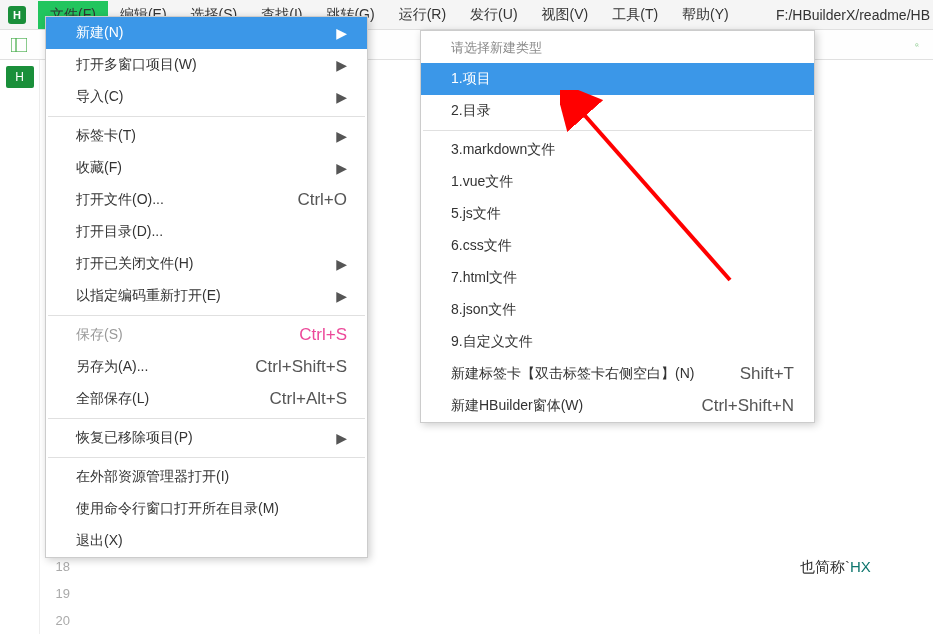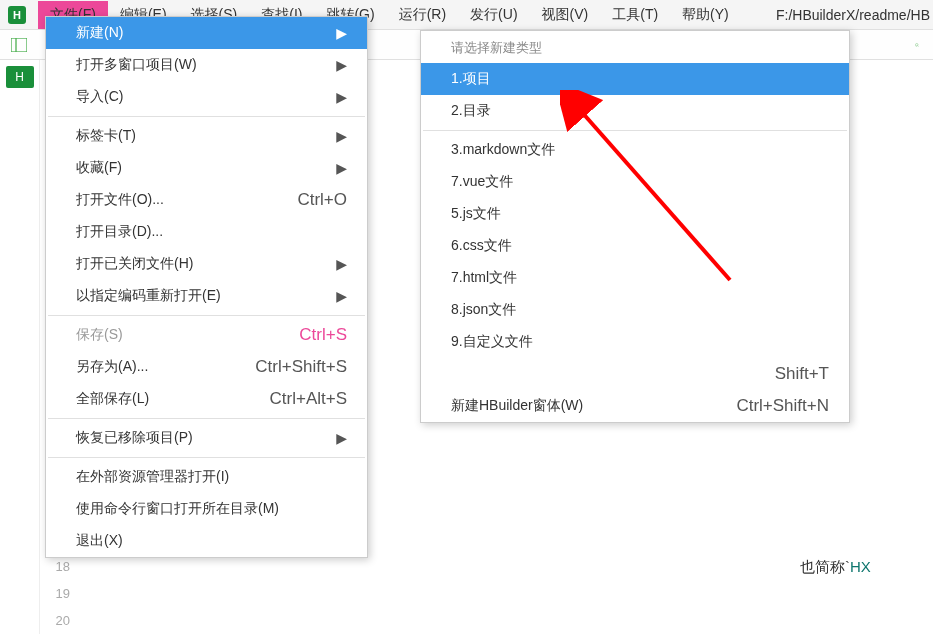--- a/index.html
+++ b/index.html
@@ -31,21 +31,21 @@
       color: #fff;
       font-size: 11px;
       font-weight: bold;
     }
     .menu-item {
       padding: 5px 12px;
       cursor: default;
       color: #333;
     }
     .menu-item.active {
-      background: #ec4899;
+      background: #22c55e;
     }
     .path-label {
       margin-left: auto;
       padding-right: 3px;
       color: #333;
     }
     .toolbar {
       display: flex;
       align-items: center;
       height: 30px;
@@ -115,21 +115,21 @@
       z-index: 10;
     }
     .dropdown1 {
       left: 45px;
       top: 16px;
       width: 323px;
     }
     .dropdown2 {
       left: 420px;
       top: 30px;
-      width: 430px;
+      width: 395px;
     }
     .dd-item {
       display: flex;
       align-items: center;
       padding: 6px 20px 6px 30px;
       color: #333;
       cursor: default;
       height: 32px;
     }
     .dd-item.highlighted {
@@ -323,38 +323,39 @@
     <span>1.项目</span>
   </div>
   <div class="dd-item">
     <span>2.目录</span>
   </div>
   <div class="dd-sep"></div>
   <div class="dd-item">
     <span>3.markdown文件</span>
   </div>
   <div class="dd-item">
-    <span>7.vue文件</span>
+    <span>1.vue文件</span>
   </div>
   <div class="dd-item">
     <span>5.js文件</span>
   </div>
   <div class="dd-item">
     <span>6.css文件</span>
   </div>
   <div class="dd-item">
     <span>7.html文件</span>
   </div>
   <div class="dd-item">
     <span>8.json文件</span>
   </div>
   <div class="dd-item">
     <span>9.自定义文件</span>
   </div>
   <div class="dd-item">
+    <span>新建标签卡【双击标签卡右侧空白】(N)</span>
     <span class="dd-shortcut">Shift+T</span>
   </div>
   <div class="dd-item">
     <span>新建HBuilder窗体(W)</span>
     <span class="dd-shortcut">Ctrl+Shift+N</span>
   </div>
 </div>
 
 <svg class="red-arrow" width="200" height="200">
   <defs>

